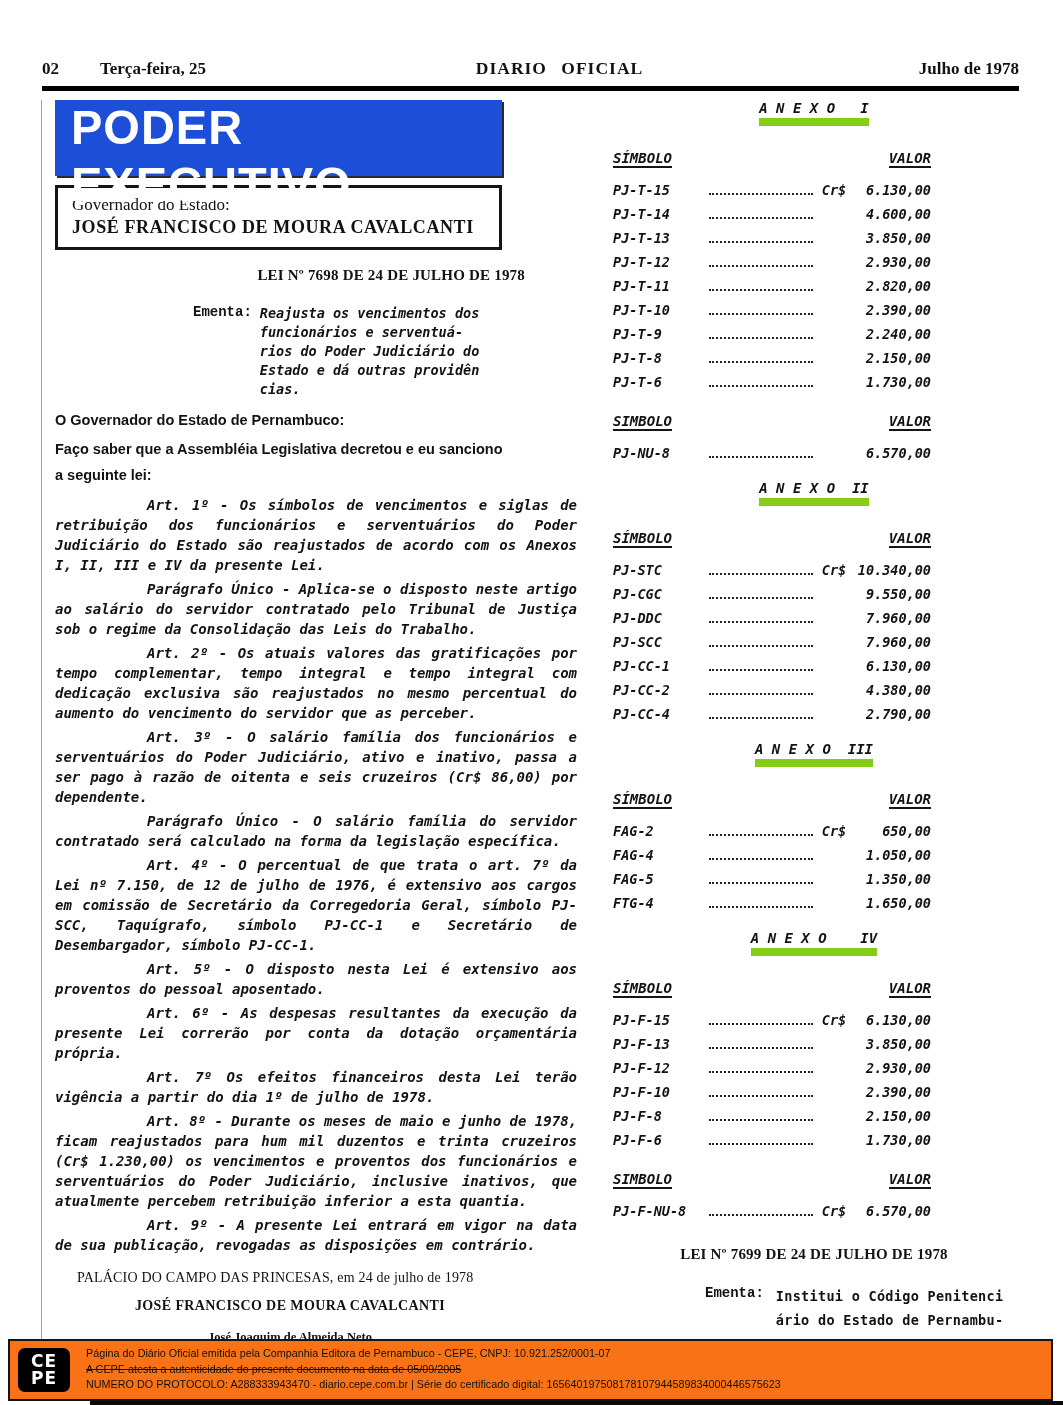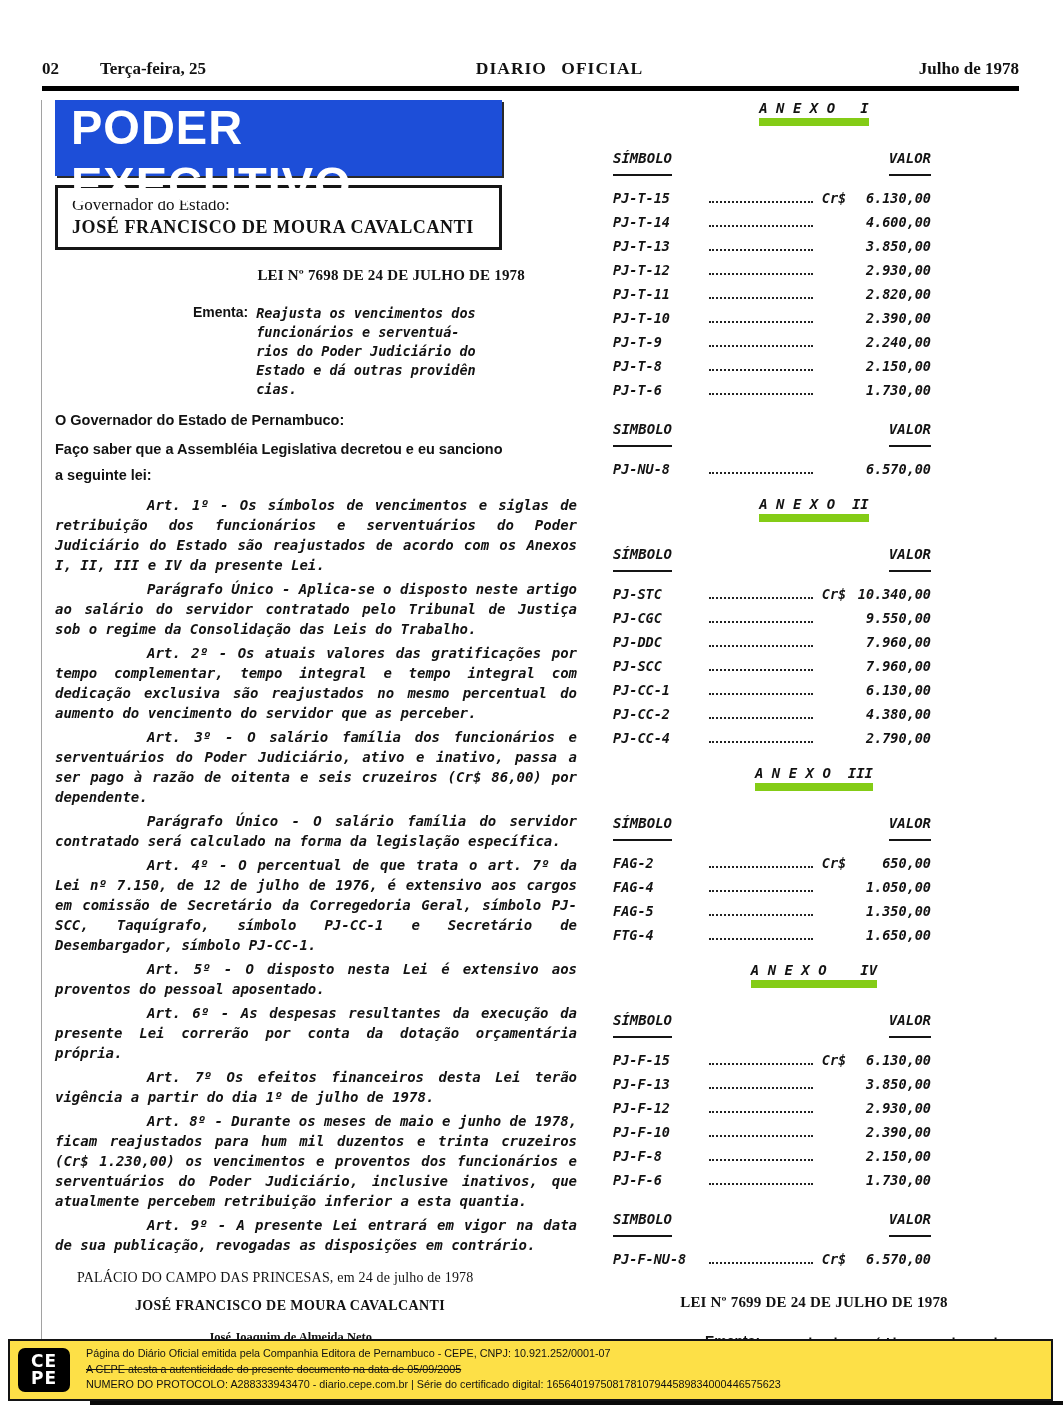--- a/index.html
+++ b/index.html
@@ -27,21 +27,21 @@
   .banner-title{color:#fff;font-family:"Liberation Sans",sans-serif;font-weight:700;
           font-size:47px;letter-spacing:1px;transform:scaleY(1.04);}
   .gov-box{width:447px;box-sizing:border-box;border:3px solid #151515;margin-top:9px;
           padding:7px 14px 9px;}
   .gov-label{font-size:17px;}
   .gov-name{font-size:18px;font-weight:700;letter-spacing:.6px;margin-top:2px;}
 
   
   .law-title{margin-top:17px;width:470px;text-align:right;font-weight:700;font-size:15px;letter-spacing:.2px;}
   .ementa{display:flex;margin:20px 0 0 138px;}
-  .ementa-label{font-family:Liberation Sans, sans-serif;font-weight:700;font-size:14px;flex:none;}
+  .ementa-label{font-family:Liberation Mono, monospace;font-weight:700;font-size:14px;flex:none;}
   .ementa-text{margin-left:8px;width:238px;font-family:"DejaVu Sans Mono",monospace;
           font-style:italic;font-weight:700;font-size:13.5px;line-height:1.4;white-space:pre-line;}
   .intro{font-family:"Liberation Sans",sans-serif;font-weight:700;font-size:14.5px;}
   .intro-1{margin-top:14px;}
   .intro-2{margin-top:13px;}
   .intro-3{margin-top:10px;}
 
   .articles{margin-top:12px;width:522px;font-family:"DejaVu Sans Mono",monospace;
           font-style:italic;font-weight:700;font-size:14px;line-height:20px;text-align:justify;}
   .article{margin:0 0 4px 0;text-indent:92px;}
@@ -53,40 +53,40 @@
 
   
   .annex{margin-bottom:18px;}
   .annex-title{display:table;margin:0 auto 24px;font-family:"DejaVu Sans Mono",monospace;
           font-style:italic;font-weight:700;font-size:14px;border-bottom:8px solid #84cc16;
           padding-bottom:2px;white-space:pre;}
   .annex-table{width:318px;}
   .annex-table + .annex-table{margin-top:22px;}
   .annex-head{display:flex;justify-content:space-between;font-family:"DejaVu Sans Mono",monospace;
           font-style:italic;font-weight:700;font-size:14px;margin-bottom:13px;}
-  .annex-head span{border-bottom:2px solid #151515;padding-bottom:8px;}
+  .annex-head span{border-bottom:2px solid #151515;padding-bottom:0;}
   .annex-row{display:flex;align-items:baseline;font-family:"DejaVu Sans Mono",monospace;
           font-style:italic;font-weight:700;font-size:13.5px;line-height:18px;margin-bottom:6px;}
   .sym{min-width:88px;white-space:pre;}
   .leader{flex:1;border-bottom:2px dotted #222;margin:0 4px 3px 8px;height:1px;}
   .cur{min-width:34px;text-align:center;white-space:pre;}
   .val{min-width:80px;text-align:right;white-space:pre;}
 
   
   .law2{margin-top:26px;}
   .law2-title{text-align:center;font-weight:700;font-size:15px;letter-spacing:.2px;}
   .law2-ementa{display:flex;margin:22px 0 0 92px;}
   .law2-ementa .ementa-text2{margin-left:12px;width:232px;font-family:"DejaVu Sans Mono",monospace;
           font-weight:700;font-size:13.5px;line-height:1.75;white-space:pre-line;letter-spacing:.3px;}
   .law2 .intro-1{margin-top:16px;}
   .law2 .intro-2{margin-top:28px;}
 
   
   .page-footer{position:absolute;left:8px;right:10px;bottom:4px;border:2px solid #141414;
-          padding:5px 0 6px 8px;display:flex;align-items:center;background:#fde047;}
+          padding:5px 0 6px 8px;display:flex;align-items:center;background:#f97316;}
   .cepe-logo{flex:none;width:52px;height:44px;background:#000;border-radius:7px;color:#fff;
           display:flex;flex-direction:column;align-items:center;justify-content:center;
           font-family:"DejaVu Sans",sans-serif;font-weight:800;font-size:17px;line-height:.95;
           letter-spacing:1px;margin-right:16px;}
   .footer-lines{font-family:"Liberation Sans",sans-serif;font-size:10.8px;line-height:1.45;color:#111;}
   .struck{text-decoration:line-through;text-decoration-thickness:1px;}
   .bottom-strip{position:absolute;left:90px;right:0;bottom:0;height:4px;background:#0a0a0a;}
 </style>
 </head>
 <body>

